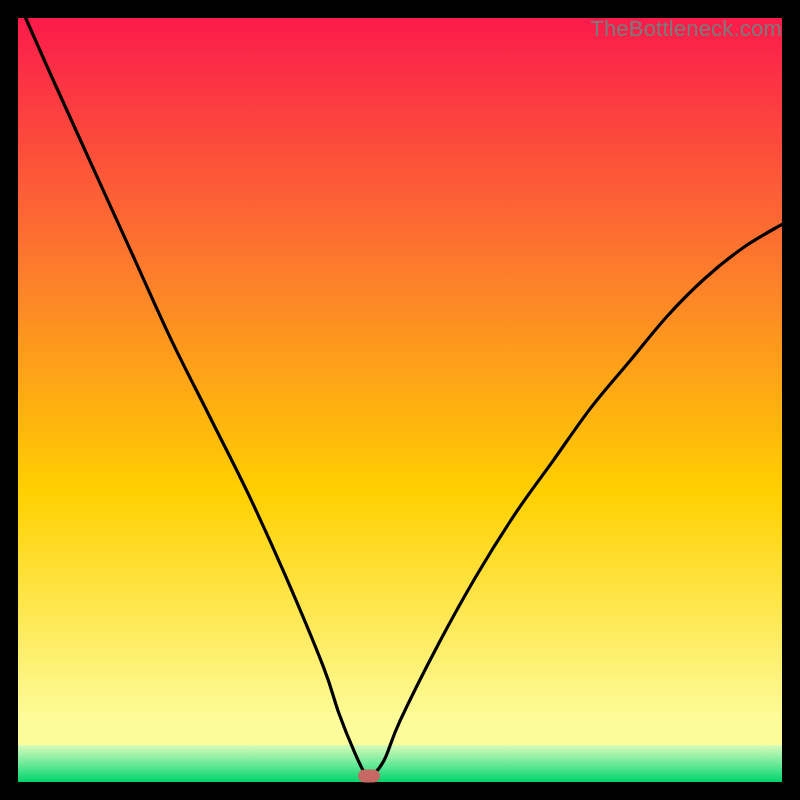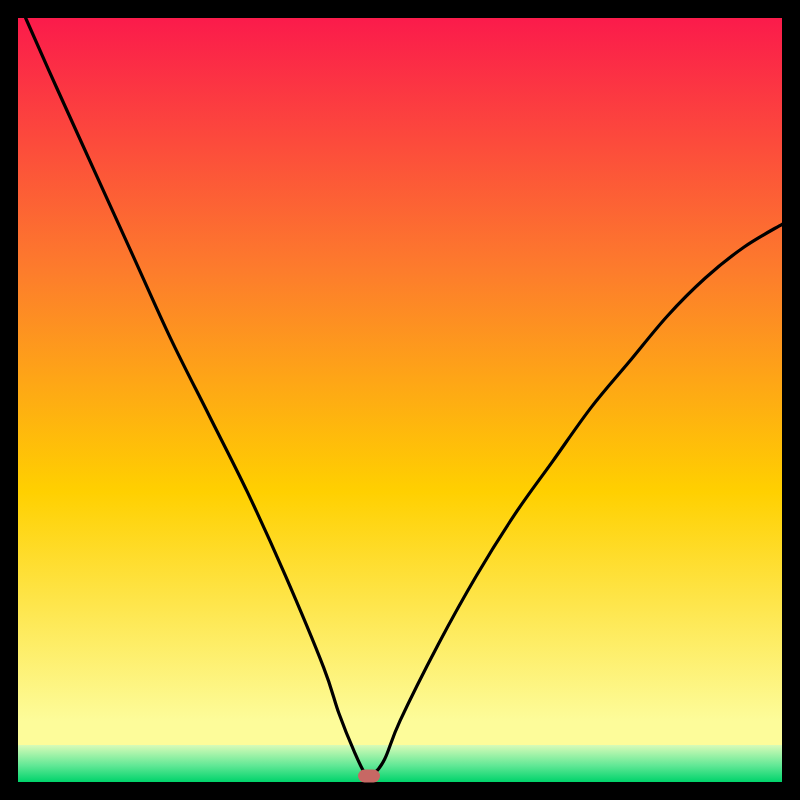--- a/index.html
+++ b/index.html
@@ -74,14 +74,15 @@
     <div class="gradient-bg" id="gradient-bg" style="background: linear-gradient(rgb(251, 27, 75) 0%, rgb(253, 124, 44) 33%, rgb(255, 208, 0) 62%, rgb(253, 252, 154) 92%, rgb(253, 252, 154) 100%);"></div>
 
     <div class="green-strip" id="green-strip" style="top: 727px; height: 37px; background: linear-gradient(rgb(216, 251, 184) 0%, rgb(98, 232, 150) 55%, rgb(0, 211, 107) 100%);"></div>
 
     <svg class="curve" viewBox="0 0 764 764" preserveAspectRatio="none">
       <path id="curve-path" d="M 7.640000000000001 0 C 12.733333333333334 11.459999999999999, 26.740000000000002 43.29333333333334, 38.2 68.75999999999999 C 49.660000000000004 94.22666666666665, 63.66666666666667 124.78666666666662, 76.4 152.79999999999995 C 89.13333333333334 180.8133333333333, 101.86666666666666 208.82666666666668, 114.6 236.84000000000003 C 127.33333333333333 264.85333333333335, 140.06666666666666 294.14000000000004, 152.8 320.88000000000005 C 165.53333333333336 347.62000000000006, 178.26666666666668 371.8133333333334, 191 397.28000000000003 C 203.73333333333332 422.74666666666667, 216.46666666666667 446.94, 229.2 473.68 C 241.9333333333333 500.42, 254.66666666666663 528.4333333333334, 267.4 557.72 C 280.1333333333333 587.0066666666667, 296.68666666666667 626.48, 305.6 649.4 C 314.5133333333334 672.3199999999999, 315.78666666666663 681.2333333333333, 320.88 695.24 C 325.97333333333336 709.2466666666667, 331.7033333333334 723.2533333333333, 336.16 733.44 C 340.6166666666667 743.6266666666668, 344.43666666666667 752.54, 347.62 756.36 C 350.80333333333334 760.1800000000001, 352.07666666666665 758.9066666666666, 355.26 756.36 C 358.4433333333333 753.8133333333334, 362.2633333333333 749.9933333333333, 366.71999999999997 741.08 C 371.1766666666666 732.1666666666667, 373.08666666666664 721.98, 382 702.88 C 390.91333333333336 683.78, 407.4666666666667 650.6733333333334, 420.20000000000005 626.48 C 432.9333333333334 602.2866666666666, 445.66666666666663 579.3666666666667, 458.4 557.72 C 471.1333333333333 536.0733333333334, 483.8666666666667 515.7, 496.6 496.6 C 509.33333333333337 477.5, 522.0666666666666 460.94666666666666, 534.8 443.12 C 547.5333333333333 425.29333333333335, 560.2666666666667 406.1933333333333, 573 389.64 C 585.7333333333333 373.08666666666664, 598.4666666666667 359.0799999999999, 611.2 343.79999999999995 C 623.9333333333334 328.52, 636.6666666666666 311.9666666666667, 649.4 297.96000000000004 C 662.1333333333333 283.9533333333334, 674.8666666666667 271.21999999999997, 687.6 259.76 C 700.3333333333334 248.29999999999998, 713.0666666666666 238.11333333333337, 725.8 229.20000000000005 C 738.5333333333333 220.28666666666672, 757.6333333333333 210.1, 764 206.27999999999997" fill="none" stroke="#000000" stroke-width="3.2" stroke-linecap="round"></path>
     </svg>
 
     <div class="marker" id="marker" style="left: 351.44px; top: 757.888px; background: rgb(199, 104, 100);"></div>
 
+    <div class="watermark">TheBottleneck.com</div>
   </div>
 </div>
 
 </body></html>

